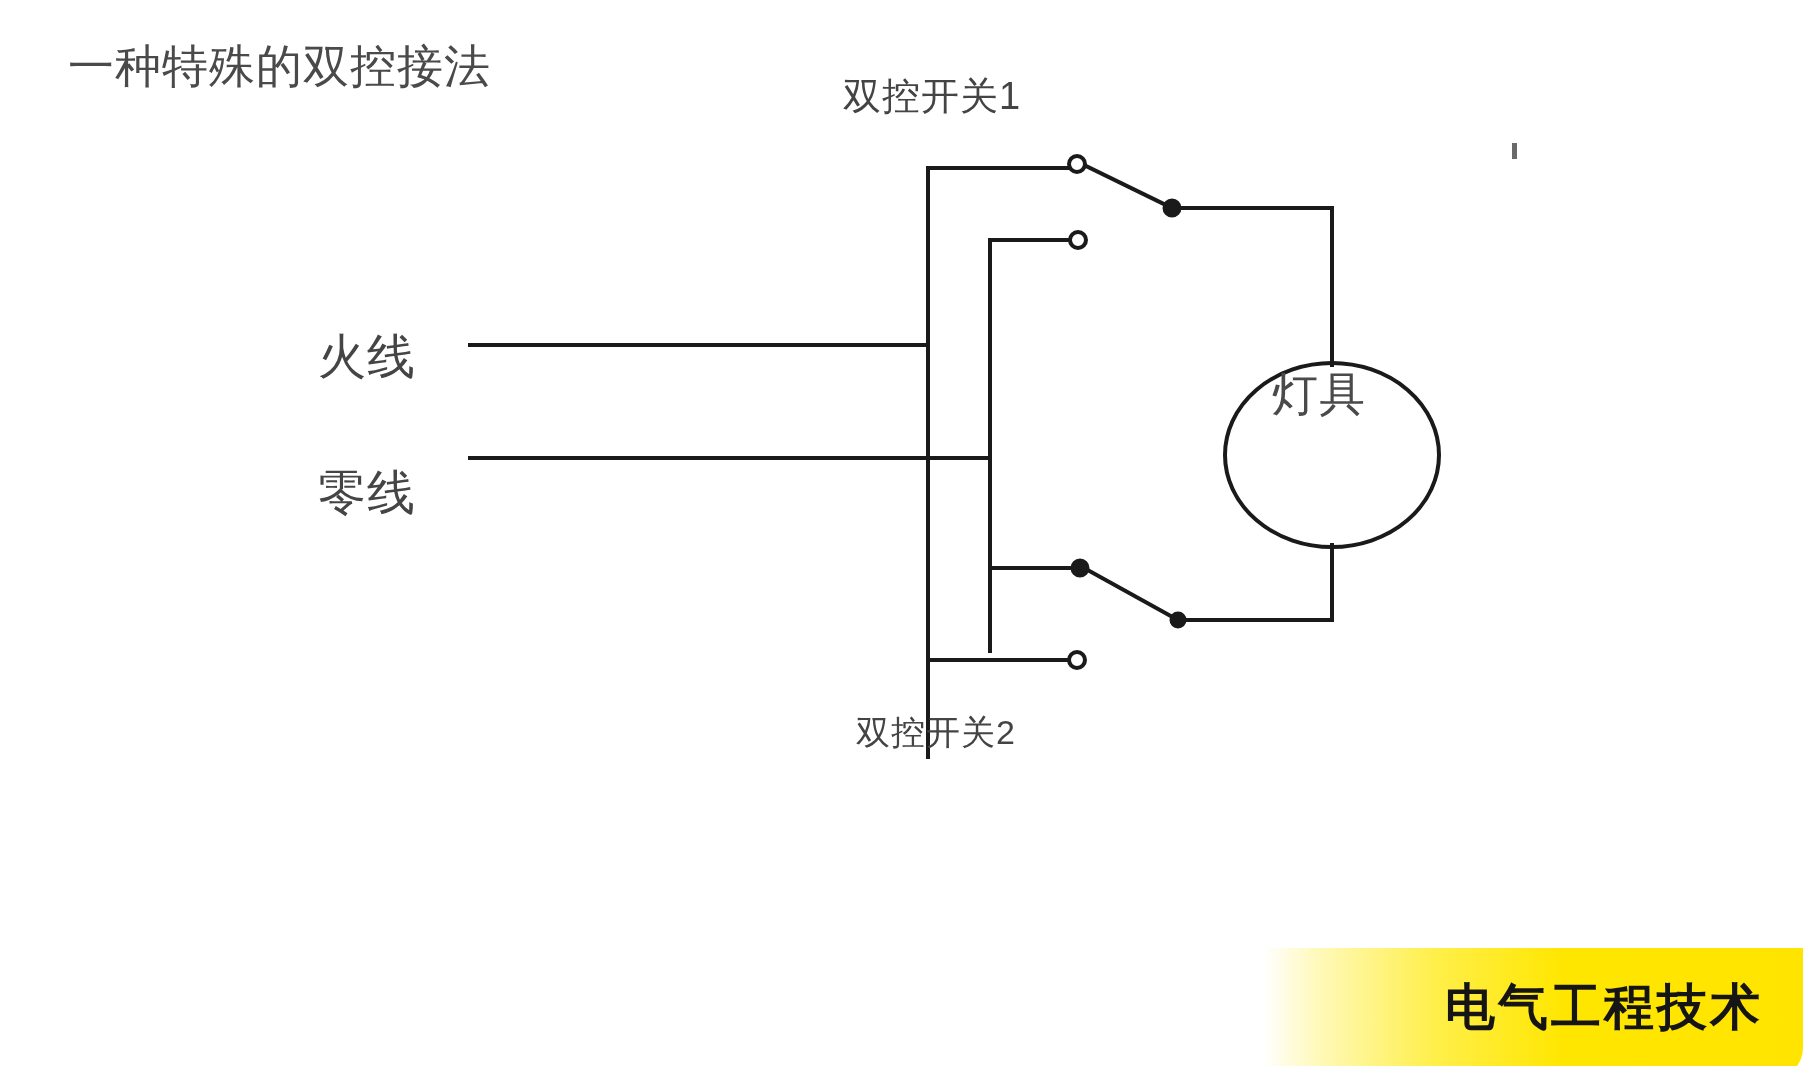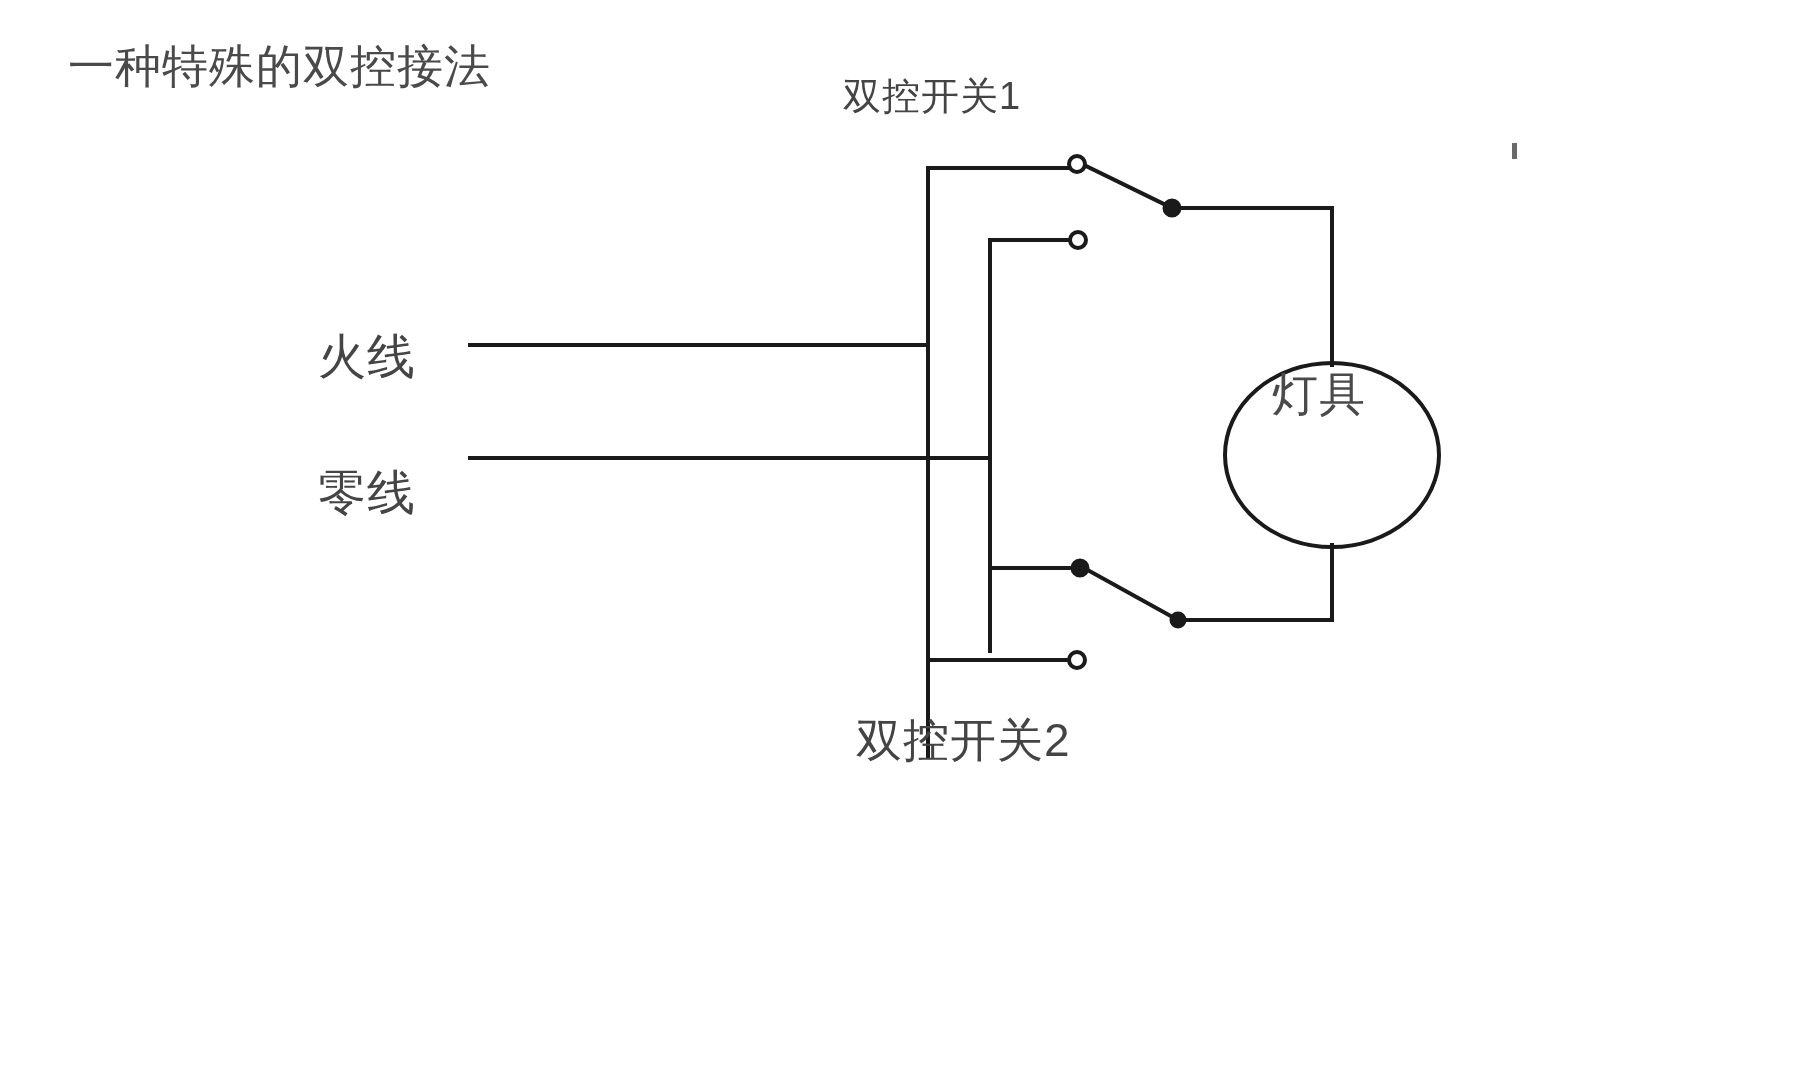--- a/index.html
+++ b/index.html
@@ -41,21 +41,21 @@
   #switch1-label {
     left: 836px;
     top: 71px;
     font-size: 38px;
     color: #444444;
     margin-left: 7px;
   }
   #switch2-label {
     left: 856px;
     top: 710px;
-    font-size: 46px;
+    font-size: 34px;
     color: #444444;
   }
   #live-wire-label {
     left: 318px;
     top: 325px;
     font-size: 48px;
     color: #454545;
     text-align: center;
   }
   #neutral-wire-label {
@@ -164,14 +164,17 @@
   <div class="label" id="switch2-label">双控开关2</div>
 
   <div class="label" id="live-wire-label">火线</div>
 
   <div class="label" id="neutral-wire-label">零线</div>
 
   <div class="label" id="lamp-label">灯具</div>
 
   <div id="stray-mark"></div>
 
+  <div id="watermark-banner">
+    <span class="label" id="watermark-text">电气工程技术</span>
+  </div>
 
 </div>
 
 </body></html>

